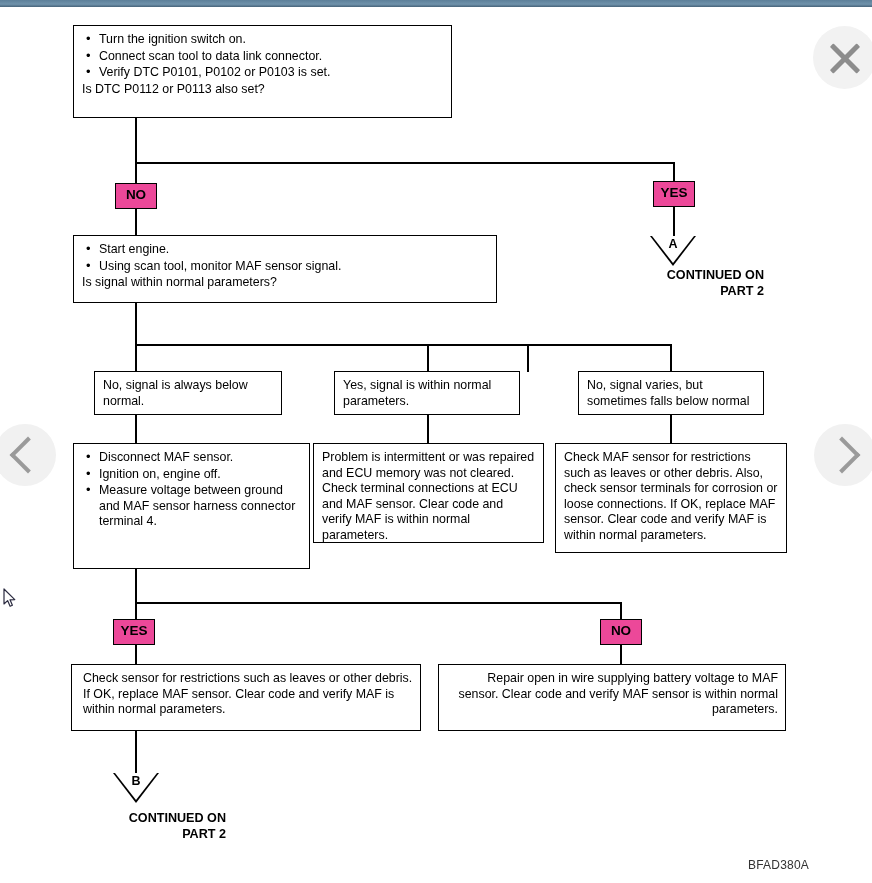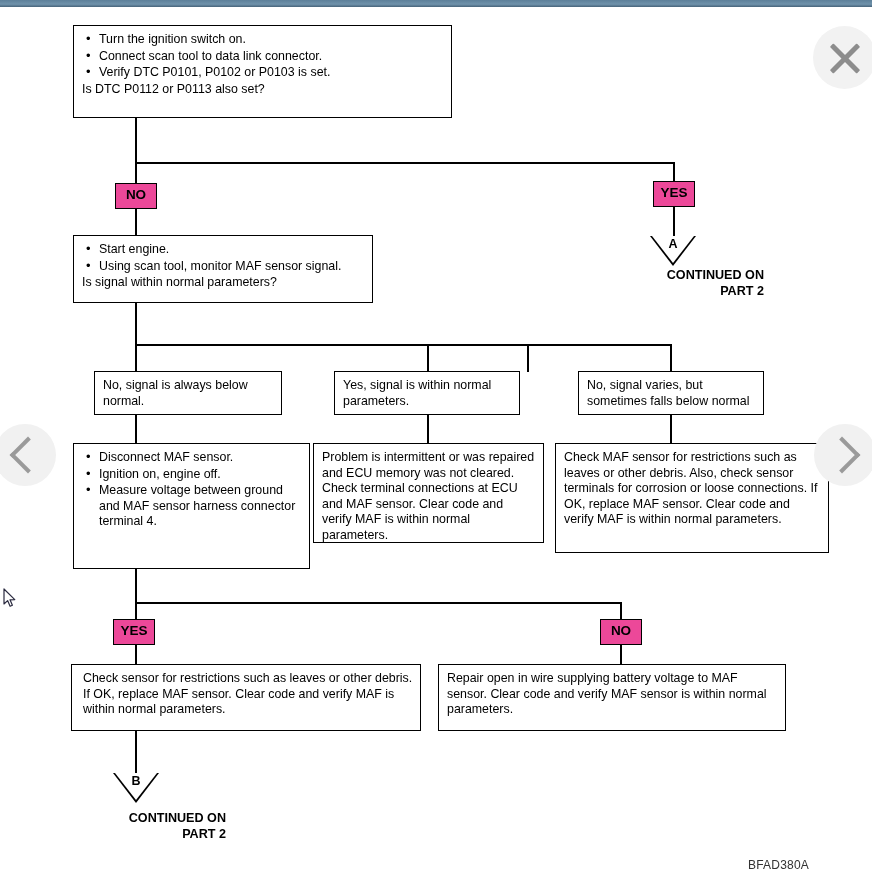--- a/index.html
+++ b/index.html
@@ -198,21 +198,21 @@
   <div class="connector" style="left:650px; top:229px;">
     <div class="tri"></div>
     <div class="tri-inner"></div>
     <div class="letter">A</div>
   </div>
   <div class="continued" style="left:584px; top:260px;">
     <div>CONTINUED ON</div>
     <div>PART 2</div>
   </div>
 
-  <div class="box" id="box-second" style="left:73px; top:228px; width:300px; height:68px;">
+  <div class="box" id="box-second" style="left:73px; top:228px; width:424px; height:68px;">
     <ul>
       <li>Start engine.</li>
       <li>Using scan tool, monitor MAF sensor signal.</li>
     </ul>
     <p>Is signal within normal parameters?</p>
   </div>
 
   <div class="line vline" style="left:135px; top:296px; height:42px;"></div>
   <div class="line hline" style="left:135px; top:337px; width:393px;"></div>
   <div class="line vline" style="left:135px; top:337px; height:28px;"></div>
@@ -232,35 +232,35 @@
   <div class="box" style="left:73px; top:436px; width:237px; height:126px;">
     <ul>
       <li>Disconnect MAF sensor.</li>
       <li>Ignition on, engine off.</li>
       <li>Measure voltage between ground and MAF sensor harness connector terminal 4.</li>
     </ul>
   </div>
 
   <div class="box" style="left:313px; top:436px; width:231px; height:100px;">Problem is intermittent or was repaired and ECU memory was not cleared. Check terminal connections at ECU and MAF sensor. Clear code and verify MAF is within normal parameters.</div>
 
-  <div class="box" style="left:555px; top:436px; width:274px; height:110px;">Check MAF sensor for restrictions such as leaves or other debris. Also, check sensor terminals for corrosion or loose connections. If OK, replace MAF sensor. Clear code and verify MAF is within normal parameters.</div>
+  <div class="box" style="left:555px; top:436px; width:232px; height:110px;">Check MAF sensor for restrictions such as leaves or other debris. Also, check sensor terminals for corrosion or loose connections. If OK, replace MAF sensor. Clear code and verify MAF is within normal parameters.</div>
 
   <div class="line vline" style="left:135px; top:561px; height:36px;"></div>
   <div class="line hline" style="left:135px; top:595px; width:487px;"></div>
   <div class="line vline" style="left:135px; top:595px; height:17px;"></div>
   <div class="line vline" style="left:620px; top:595px; height:17px;"></div>
 
   <div class="tag" style="left:113px; top:612px;">YES</div>
   <div class="tag" style="left:600px; top:612px;">NO</div>
 
   <div class="line vline" style="left:135px; top:638px; height:21px;"></div>
   <div class="line vline" style="left:620px; top:638px; height:21px;"></div>
 
   <div class="box" style="left:71px; top:657px; width:350px; height:67px;padding-left:11px;">Check sensor for restrictions such as leaves or other debris. If OK, replace MAF sensor. Clear code and verify MAF is within normal parameters.</div>
-  <div class="box" style="left:438px; top:657px; width:348px; height:67px;">Repair open in wire supplying battery voltage to MAF sensor. Clear code and verify MAF sensor is within normal parameters.</div>
+  <div class="box" style="left:438px; top:657px; width:348px; height:67px;text-align:right;">Repair open in wire supplying battery voltage to MAF sensor. Clear code and verify MAF sensor is within normal parameters.</div>
 
   <div class="line vline" style="left:135px; top:723px; height:45px;"></div>
   <div class="connector" style="left:113px; top:766px;">
     <div class="tri"></div>
     <div class="tri-inner"></div>
     <div class="letter">B</div>
   </div>
   <div class="continued" style="left:46px; top:803px;">
     <div>CONTINUED ON</div>
     <div>PART 2</div>

